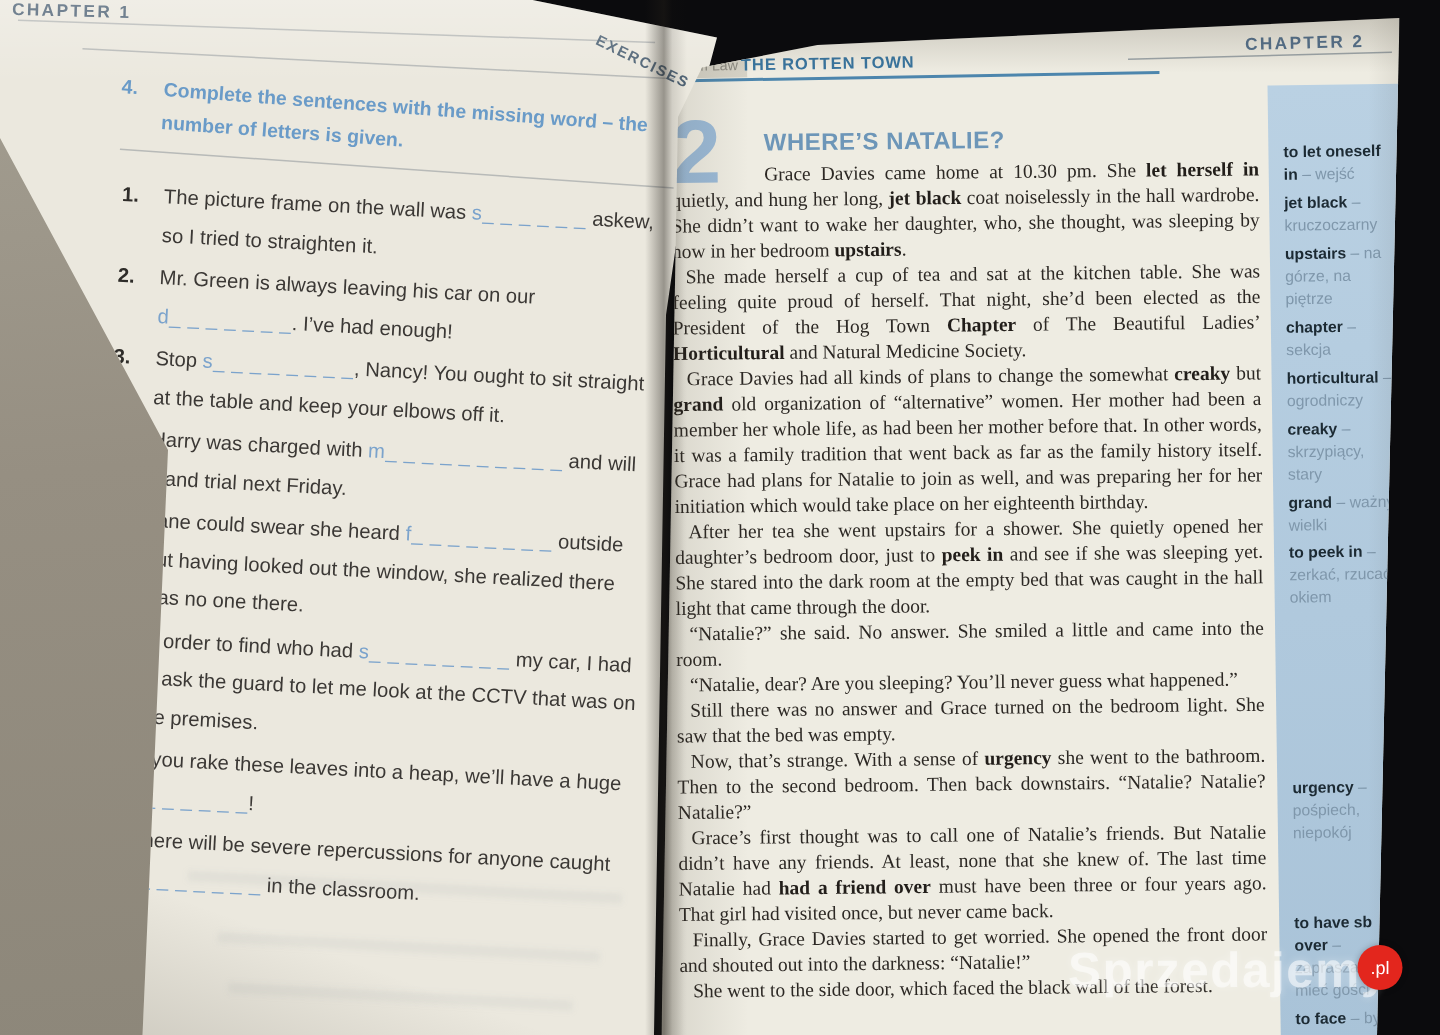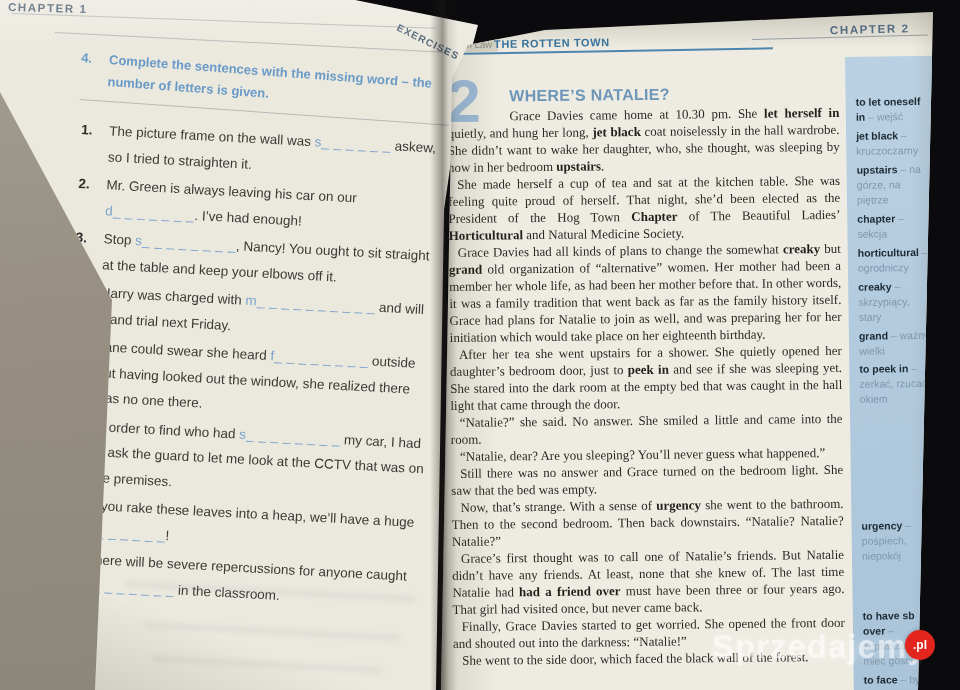--- a/index.html
+++ b/index.html
@@ -127,21 +127,21 @@
     position:absolute;left:430px;top:0;width:28px;height:690px;z-index:30;pointer-events:none;
     background:linear-gradient(to right, rgba(25,22,18,0) 0%, rgba(35,31,25,.42) 45%, rgba(25,22,18,.12) 65%, rgba(0,0,0,0) 100%);
   }
   .watermark{position:absolute;left:712px;top:628px;z-index:60;pointer-events:none;}
   .watermark .wm-text{
     font-size:33px;font-weight:bold;letter-spacing:1px;
     color:rgba(255,255,255,.55);text-shadow:0 0 6px rgba(255,255,255,.35);
   }
   .watermark .wm-badge{
     position:absolute;left:193px;top:2px;width:30px;height:30px;border-radius:50%;
-    background:#e3261d;color:#fff;font-size:12px;font-weight:bold;
+    background:#e3261d;color:#fff;font-size:12px;font-weight:normal;
     line-height:30px;text-align:center;box-shadow:0 0 4px rgba(0,0,0,.25);
   }
 </style>
 </head>
 <body>
 
 <div>
 
   <div class="left-margin-surface"></div>
 

